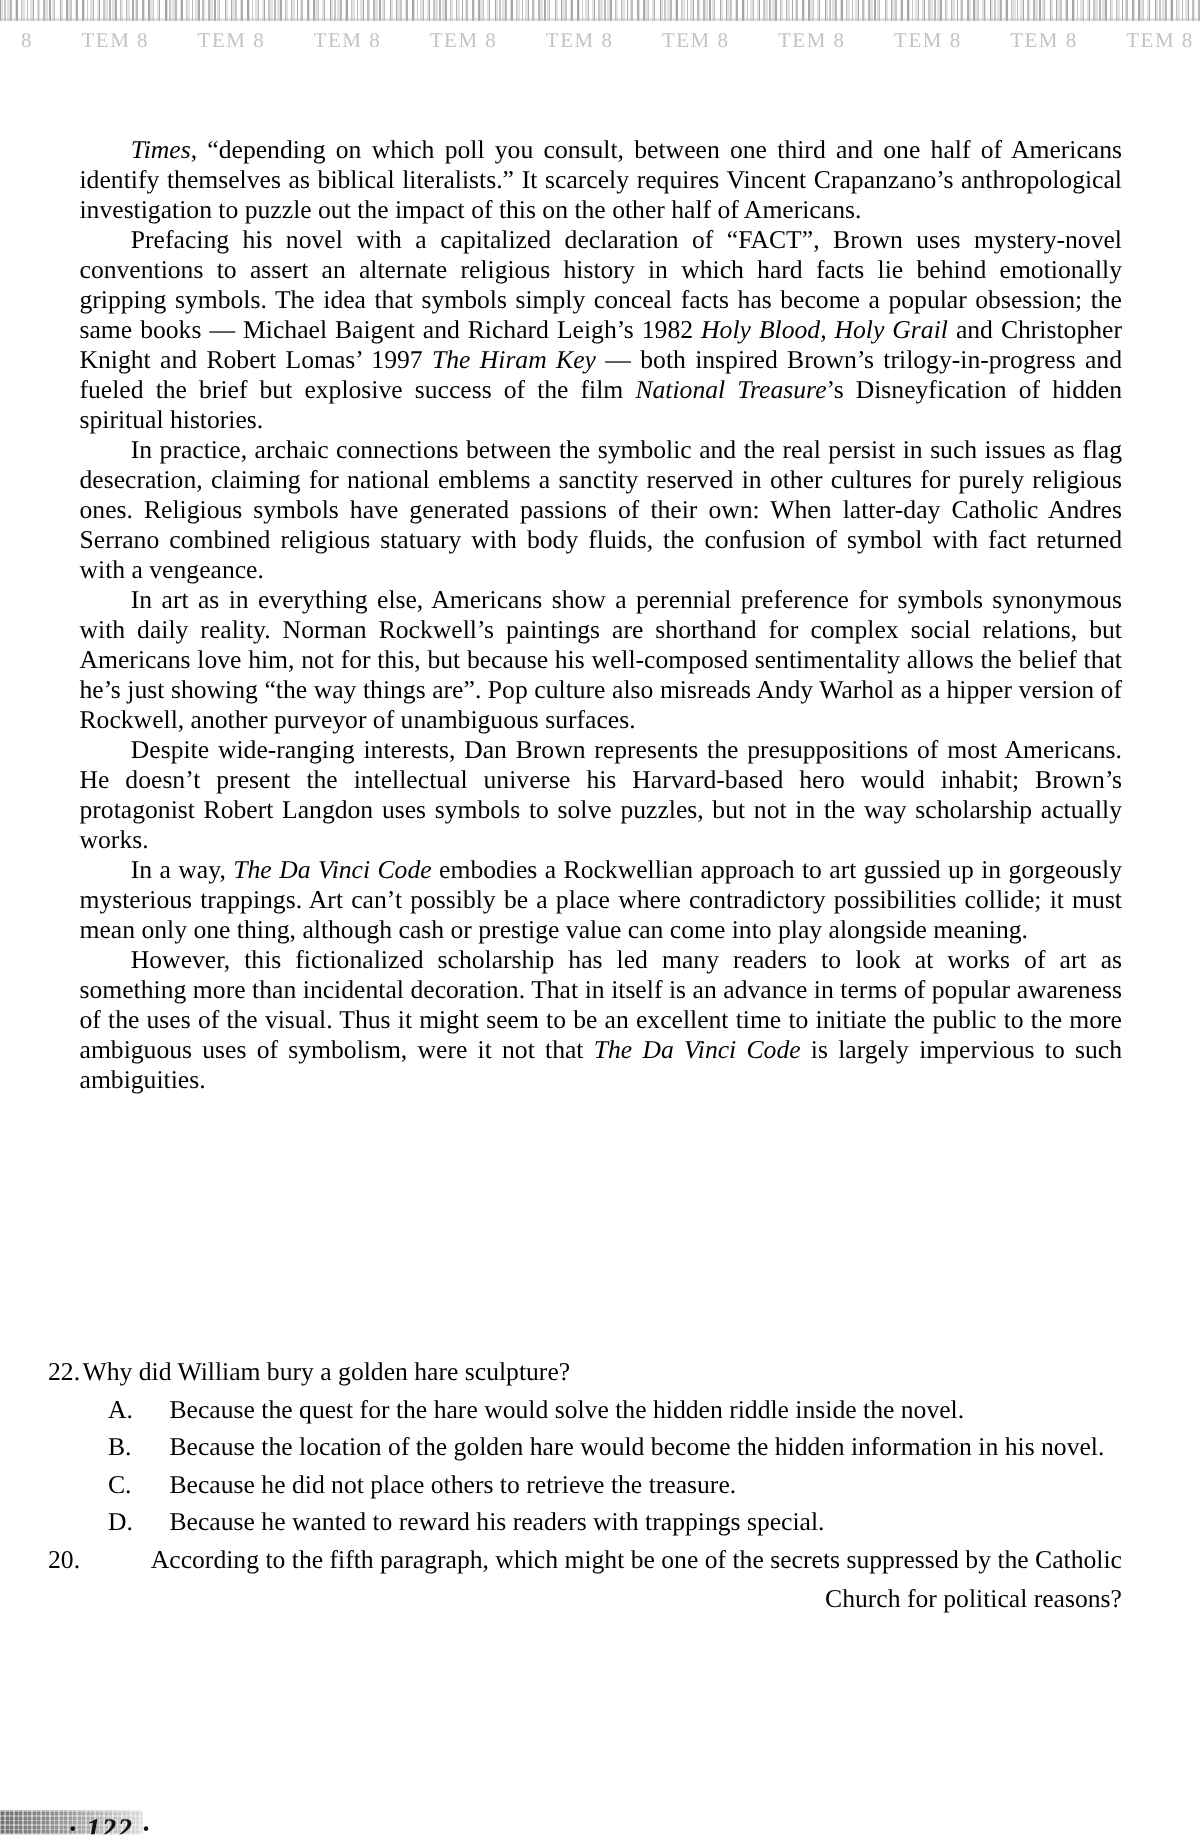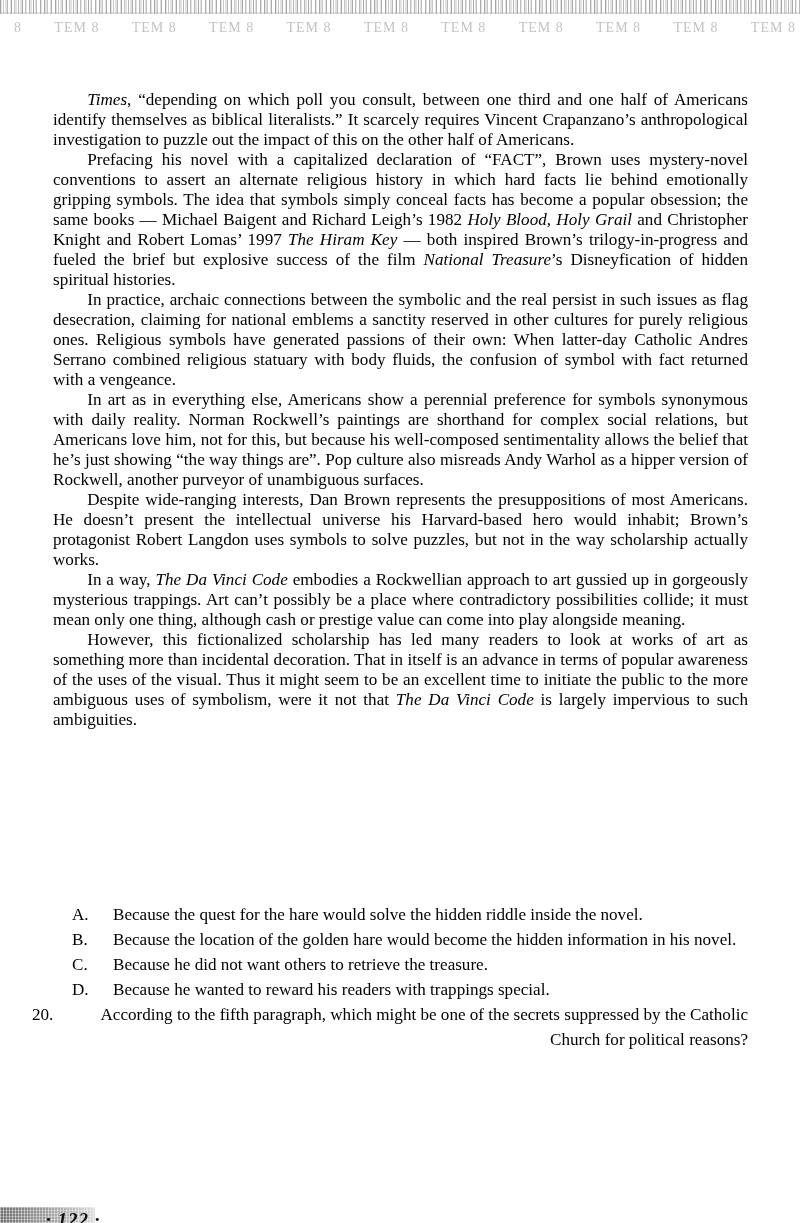--- a/index.html
+++ b/index.html
@@ -206,34 +206,38 @@
     <p class="para"><span>Prefacing his novel with a capitalized declaration of “FACT”, Brown uses mystery-novel conventions to assert an alternate religious history in which hard facts lie behind emotionally gripping symbols. The idea that symbols simply conceal facts has become a popular obsession; the same books — Michael Baigent and Richard Leigh’s 1982 </span><i>Holy Blood, Holy Grail</i><span> and Christopher Knight and Robert Lomas’ 1997 </span><i>The Hiram Key</i><span> — both inspired Brown’s trilogy-in-progress and fueled the brief but explosive success of the film </span><i>National Treasure</i><span>’s Disneyfication of hidden spiritual histories.</span></p>
     <p class="para"><span>In practice, archaic connections between the symbolic and the real persist in such issues as flag desecration, claiming for national emblems a sanctity reserved in other cultures for purely religious ones. Religious symbols have generated passions of their own: When latter-day Catholic Andres Serrano combined religious statuary with body fluids, the confusion of symbol with fact returned with a vengeance.</span></p>
     <p class="para"><span>In art as in everything else, Americans show a perennial preference for symbols synonymous with daily reality. Norman Rockwell’s paintings are shorthand for complex social relations, but Americans love him, not for this, but because his well-composed sentimentality allows the belief that he’s just showing “the way things are”. Pop culture also misreads Andy Warhol as a hipper version of Rockwell, another purveyor of unambiguous surfaces.</span></p>
     <p class="para"><span>Despite wide-ranging interests, Dan Brown represents the presuppositions of most Americans. He doesn’t present the intellectual universe his Harvard-based hero would inhabit; Brown’s protagonist Robert Langdon uses symbols to solve puzzles, but not in the way scholarship actually works.</span></p>
     <p class="para"><span>In a way, </span><i>The Da Vinci Code</i><span> embodies a Rockwellian approach to art gussied up in gorgeously mysterious trappings. Art can’t possibly be a place where contradictory possibilities collide; it must mean only one thing, although cash or prestige value can come into play alongside meaning.</span></p>
     <p class="para"><span>However, this fictionalized scholarship has led many readers to look at works of art as something more than incidental decoration. That in itself is an advance in terms of popular awareness of the uses of the visual. Thus it might seem to be an excellent time to initiate the public to the more ambiguous uses of symbolism, were it not that </span><i>The Da Vinci Code</i><span> is largely impervious to such ambiguities.</span></p>
   </div>
 
   <div class="questions">
 
+    <div class="q-item">
+      <span class="q-num">22.</span>
+      <span class="q-text">Why did William bury a golden hare sculpture?</span>
+    </div>
 
     <div class="opt-item">
       <span class="opt-label">A.</span>
       <span class="opt-text">Because the quest for the hare would solve the hidden riddle inside the novel.</span>
     </div>
 
     <div class="opt-item">
       <span class="opt-label">B.</span>
       <span class="opt-text">Because the location of the golden hare would become the hidden information in his novel.</span>
     </div>
 
     <div class="opt-item">
       <span class="opt-label">C.</span>
-      <span class="opt-text">Because he did not want others to retrieve the treasure.</span>
+      <span class="opt-text">Because he did not place others to retrieve the treasure.</span>
     </div>
 
     <div class="opt-item">
       <span class="opt-label">D.</span>
       <span class="opt-text">Because he wanted to reward his readers with trappings special.</span>
     </div>
 
     <div class="q-item">
       <span class="q-num">20.</span>
       <span class="q-text">According to the fifth paragraph, which might be one of the secrets suppressed by the Catholic Church for political reasons?</span>

